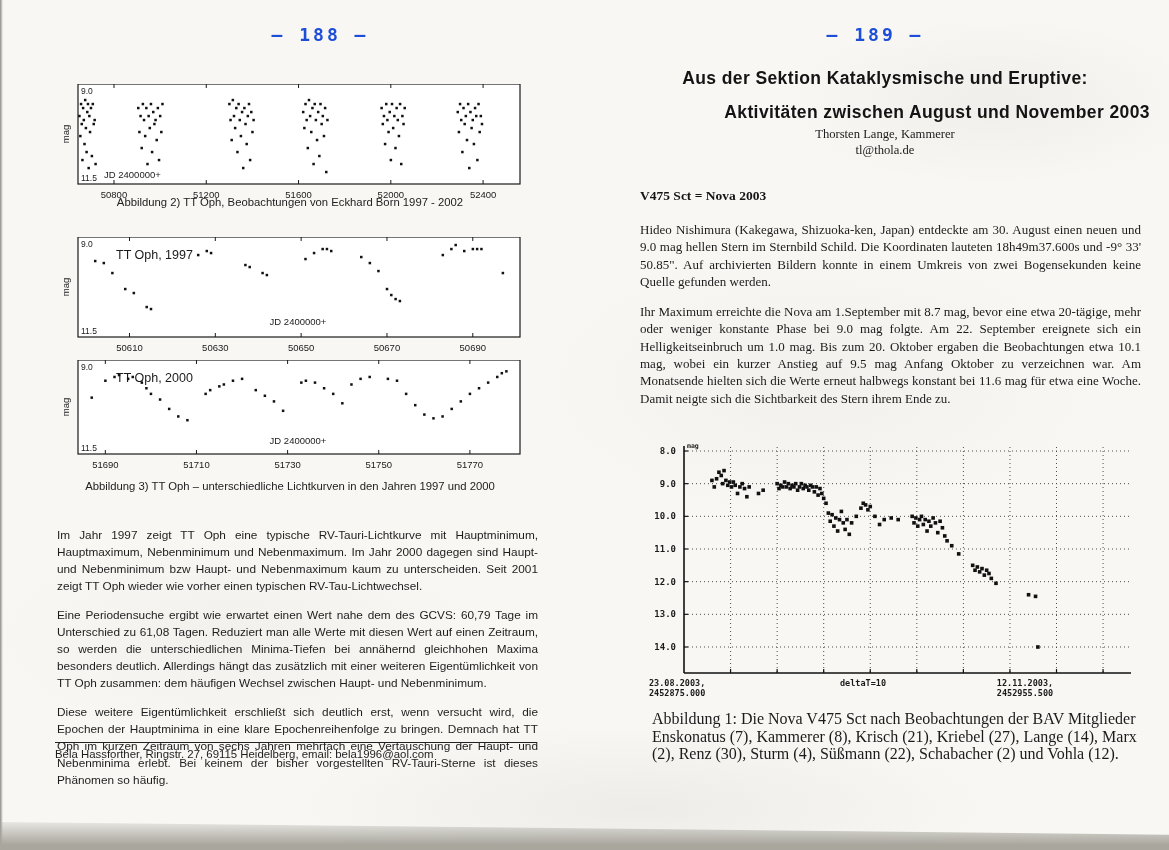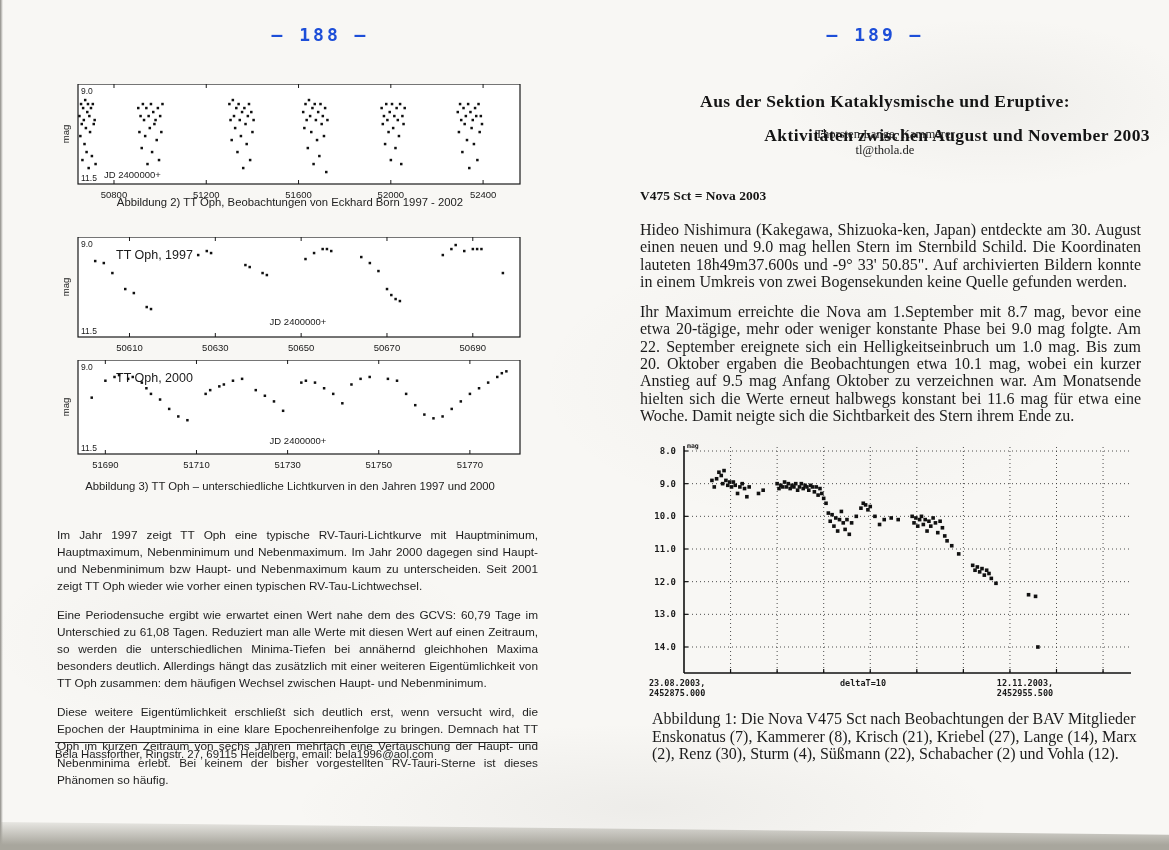--- a/index.html
+++ b/index.html
@@ -27,30 +27,30 @@
   #pagenum-left{left:240px;width:160px;text-align:center;}
   #pagenum-right{left:795px;width:160px;text-align:center;}
   .chart{position:absolute;}
   .caption-sans{position:absolute;font-size:11.3px;color:#222;text-align:center;}
   .leftcol{position:absolute;left:57px;top:503px;width:481px;
     font-size:11.8px;line-height:17px;text-align:justify;color:#1d1d1d;margin-top:24px;}
   .leftcol p{margin:0 0 12px 0;}
   .footer-left{position:absolute;left:55px;top:742px;width:482px;
     border-top:1.4px solid #222;padding-top:5px;font-size:11.4px;color:#1d1d1d;}
   .title{position:absolute;left:620px;width:530px;text-align:center;
-    font-family:Liberation Serif, serif;font-weight:bold;font-size:17.5px;
-    letter-spacing:.4px;color:#141414;margin-top:23px;}
+    font-family:Liberation Sans, sans-serif;font-weight:bold;font-size:17.5px;
+    letter-spacing:.4px;color:#141414;}
   #title-l1{top:68px;} #title-l2{top:102px;text-align:right;}
   .author{position:absolute;left:620px;width:530px;text-align:center;
     font-family:"Liberation Serif",serif;font-size:12.6px;color:#1b1b1b;}
   #author-name{top:127px;} #author-email{top:143px;}
   .sect-head{position:absolute;left:640px;top:188px;
     font-family:"Liberation Serif",serif;font-weight:bold;font-size:13.5px;color:#141414;}
   .rightcol{position:absolute;left:640px;top:221px;width:501px;
-    font-family:"Liberation Serif",serif;font-size:16px;line-height:17.3px;
+    font-family:"Liberation Serif",serif;font-size:13px;line-height:17.3px;
     text-align:justify;color:#1b1b1b;}
   .rightcol p{margin:0 0 13px 0;}
   .fig1-caption{position:absolute;left:652px;top:710px;width:492px;
     font-family:"Liberation Serif",serif;font-size:16px;line-height:17.5px;
     text-align:left;color:#1b1b1b;}
   svg text{fill:#1a1a1a;}
 </style>
 </head>
 <body>
 

